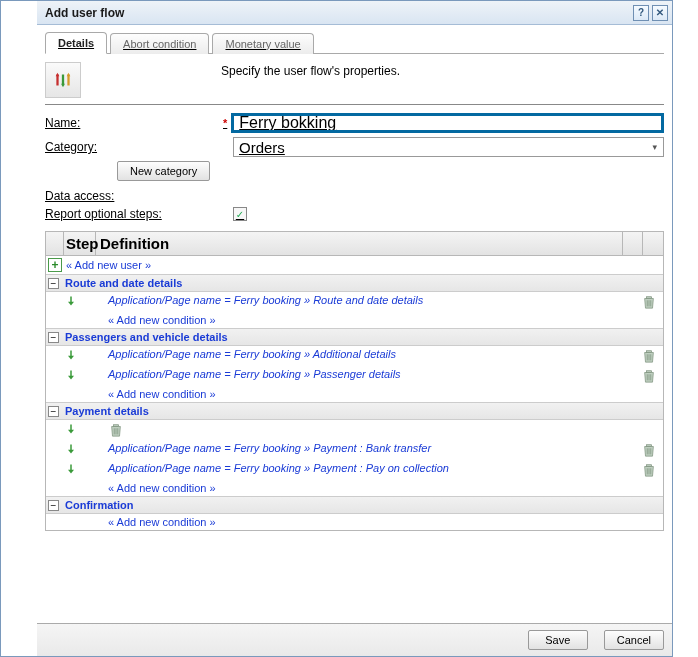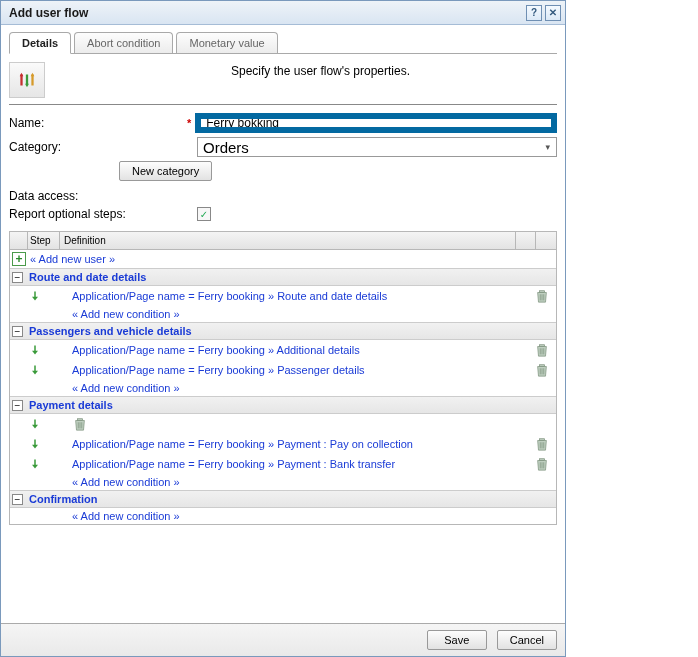--- a/index.html
+++ b/index.html
@@ -5,26 +5,27 @@
   * { box-sizing: border-box; }
   body {
     margin: 0;
     font-family: Verdana, Arial, sans-serif;
     font-size: 11px;
     background: #fff;
     width: 698px;
     height: 657px;
   }
   .dialog {
-    width: 566px;
+    width: 673px;
     height: 657px;
     border: 1px solid #7a99bc;
     background: #fff;
     display: flex;
     flex-direction: column;
+    padding-left: 36px;
   }
   .titlebar {
     background: linear-gradient(#eef3f8, #d9e5f2);
     border-bottom: 1px solid #a5bcd6;
     height: 24px;
     display: flex;
     align-items: center;
     padding: 0 4px 0 8px;
     font-weight: bold;
     font-size: 12px;
@@ -41,22 +42,23 @@
     color: #33597e;
   }
   .content {
     flex: 1;
     padding: 6px 8px;
     display: flex; flex-direction: column;
     overflow: hidden;
   }
   .tabrow {
     display: flex;
-    align-items: flex-start;
+    align-items: center;
     margin-bottom: 0;
+    text-decoration: underline;
   }
   .tab {
     border: 1px solid #a9a9a9;
     border-bottom: none;
     border-radius: 4px 4px 0 0;
     padding: 4px 12px;
     font-size: 11px;
     background: linear-gradient(#fdfdfd,#ececec);
     color: #666;
     margin-right: 3px;
@@ -74,49 +76,49 @@
   }
   .tabpanel {
     border-top: 1px solid #a9a9a9;
     padding-top: 8px;
   }
   .intro {
     display: flex; align-items: flex-start;
     margin-bottom: 8px;
     border-bottom: 1px solid #888;
     padding-bottom: 6px;
-    gap: 46px;
   }
   .intro .iconbox {
     width: 36px; height: 36px;
     border: 1px solid #ccc;
     background: linear-gradient(#fafafa,#e6e6e6);
     margin-right: 140px;
     display: flex; align-items: center; justify-content: center;
   }
   .intro .iconbox svg { width: 22px; height: 22px; }
   .intro .introtext { font-size: 12px; padding-top: 2px; }
   .formrow {
     display: flex; align-items: center;
     margin: 4px 0;
+    text-decoration: underline;
   }
   .formrow .label {
     width: 178px;
     font-size: 12px;
   }
   .req {
     color: #c00; font-weight: bold; margin-right: 4px;
   }
   .txt-input {
     flex: 1;
-    border: 6px solid #0369a1;
+    border: 3px solid #0369a1;
     height: 20px;
     padding: 2px 5px;
     font-family: inherit;
-    font-size: 12px;
+    font-size: 16px;
   }
   .select {
     flex: 1;
     border: 1px solid #999;
     height: 20px;
     padding: 0 18px 0 5px;
     background: #fff;
     font-size: 15px;
     display: flex; align-items: center;
     position: relative;
@@ -133,43 +135,43 @@
   .btn {
     border: 1px solid #999;
     background: linear-gradient(#fdfdfd,#e2e2e2);
     padding: 3px 12px;
     font-family: inherit;
     font-size: 11px;
     cursor: pointer;
     border-radius: 2px;
   }
   .subrow {
-    margin-left: 110px;
+    margin-left: 72px;
     margin-top: 4px;
     margin-bottom: 8px;
   }
   .checkbox {
     width: 14px; height: 14px;
     border: 1px solid #888;
     background: #f7f7f7;
     display: inline-flex;
     align-items: center; justify-content: center;
     font-size: 10px;
     color: #2a5;
   }
   .steptable {
     border: 1px solid #b7b7b7;
     margin-top: 10px;
   }
   .stephdr {
     display: flex;
     background: linear-gradient(#f4f4f4,#e3e3e3);
     border-bottom: 1px solid #b7b7b7;
-    font-weight: normal;
-    font-size: 10px;
+    font-weight: bold;
+    font-size: 15px;
   }
   .stephdr .c1 { width: 18px; border-right: 1px solid #b7b7b7; }
   .stephdr .c2 { width: 32px; padding: 3px 2px; border-right: 1px solid #b7b7b7; }
   .stephdr .c3 { flex: 1; padding: 3px 4px; border-right: 1px solid #b7b7b7;}
   .stephdr .c4 { width: 20px; border-right: 1px solid #b7b7b7;}
   .stephdr .c5 { width: 20px; }
   .stepbody { }
   .addrow {
     display: flex; align-items: center;
     padding: 2px 0;
@@ -203,22 +205,23 @@
     font-size: 10px; line-height: 9px;
     margin-right: 6px;
     cursor: pointer;
   }
   .grouphdr .gtitle {
     color: #1a3bd6;
     font-weight: bold;
     cursor: pointer;
   }
   .steprow {
-    display: flex; align-items: center;
+    display: flex; 
     padding: 2px 0 2px 18px;
+    font-style: italic;
   }
   .stepicon {
     width: 14px; height: 14px;
     margin-right: 30px;
     display: inline-flex;
     align-items: center;
     justify-content: center;
   }
   .steprow .deftext { flex: 1; color: #1a3bd6; cursor: pointer; }
   .trashicon {
@@ -232,21 +235,21 @@
   .addcond {
     padding: 2px 0 2px 62px;
     color: #1a3bd6;
     cursor: pointer;
   }
   .footer {
     border-top: 1px solid #aaa;
     padding: 6px 8px;
     display: flex;
     justify-content: flex-end;
-    gap: 10px;
+    gap: 16px;
     background: linear-gradient(#f5f5f5,#e9e9e9);
   }
   .footer .btn { min-width: 60px; }
 </style>
 </head>
 <body>
 
 <div class="dialog">
   <div class="titlebar">
     <span>Add user flow</span>
@@ -395,37 +398,37 @@
                 </svg>
               </span>
             </div>
             <div class="steprow">
               <span class="stepicon">
                 <svg width="12" height="12" viewBox="0 0 16 16">
                   <path d="M8 2 L8 11" stroke="#3a9a3a" stroke-width="2" fill="none"></path>
                   <path d="M4 9 L8 14 L12 9 Z" fill="#3a9a3a"></path>
                 </svg>
               </span>
+              <span class="deftext">Application/Page name = Ferry booking » Payment : Bank transfer</span>
+              <span class="trashicon">
+                <svg width="14" height="14" viewBox="0 0 16 16">
+                  <path d="M3 4 L13 4 L12 15 L4 15 Z" fill="#bfcfc0" stroke="#7a8f7a" stroke-width="0.8"></path>
+                  <rect x="5" y="2" width="6" height="2" fill="#bfcfc0" stroke="#7a8f7a" stroke-width="0.8"></rect>
+                  <path d="M6 6 L6 13 M8 6 L8 13 M10 6 L10 13" stroke="#7a8f7a" stroke-width="0.8"></path>
+                </svg>
+              </span>
+            </div>
+            <div class="steprow">
+              <span class="stepicon">
+                <svg width="12" height="12" viewBox="0 0 16 16">
+                  <path d="M8 2 L8 11" stroke="#3a9a3a" stroke-width="2" fill="none"></path>
+                  <path d="M4 9 L8 14 L12 9 Z" fill="#3a9a3a"></path>
+                </svg>
+              </span>
               <span class="deftext">Application/Page name = Ferry booking » Payment : Pay on collection</span>
-              <span class="trashicon">
-                <svg width="14" height="14" viewBox="0 0 16 16">
-                  <path d="M3 4 L13 4 L12 15 L4 15 Z" fill="#bfcfc0" stroke="#7a8f7a" stroke-width="0.8"></path>
-                  <rect x="5" y="2" width="6" height="2" fill="#bfcfc0" stroke="#7a8f7a" stroke-width="0.8"></rect>
-                  <path d="M6 6 L6 13 M8 6 L8 13 M10 6 L10 13" stroke="#7a8f7a" stroke-width="0.8"></path>
-                </svg>
-              </span>
-            </div>
-            <div class="steprow">
-              <span class="stepicon">
-                <svg width="12" height="12" viewBox="0 0 16 16">
-                  <path d="M8 2 L8 11" stroke="#3a9a3a" stroke-width="2" fill="none"></path>
-                  <path d="M4 9 L8 14 L12 9 Z" fill="#3a9a3a"></path>
-                </svg>
-              </span>
-              <span class="deftext">Application/Page name = Ferry booking » Payment : Bank transfer</span>
               <span class="trashicon">
                 <svg width="14" height="14" viewBox="0 0 16 16">
                   <path d="M3 4 L13 4 L12 15 L4 15 Z" fill="#bfcfc0" stroke="#7a8f7a" stroke-width="0.8"></path>
                   <rect x="5" y="2" width="6" height="2" fill="#bfcfc0" stroke="#7a8f7a" stroke-width="0.8"></rect>
                   <path d="M6 6 L6 13 M8 6 L8 13 M10 6 L10 13" stroke="#7a8f7a" stroke-width="0.8"></path>
                 </svg>
               </span>
             </div>
             <div class="addcond">« Add new condition »</div>
             <div class="grouphdr">

